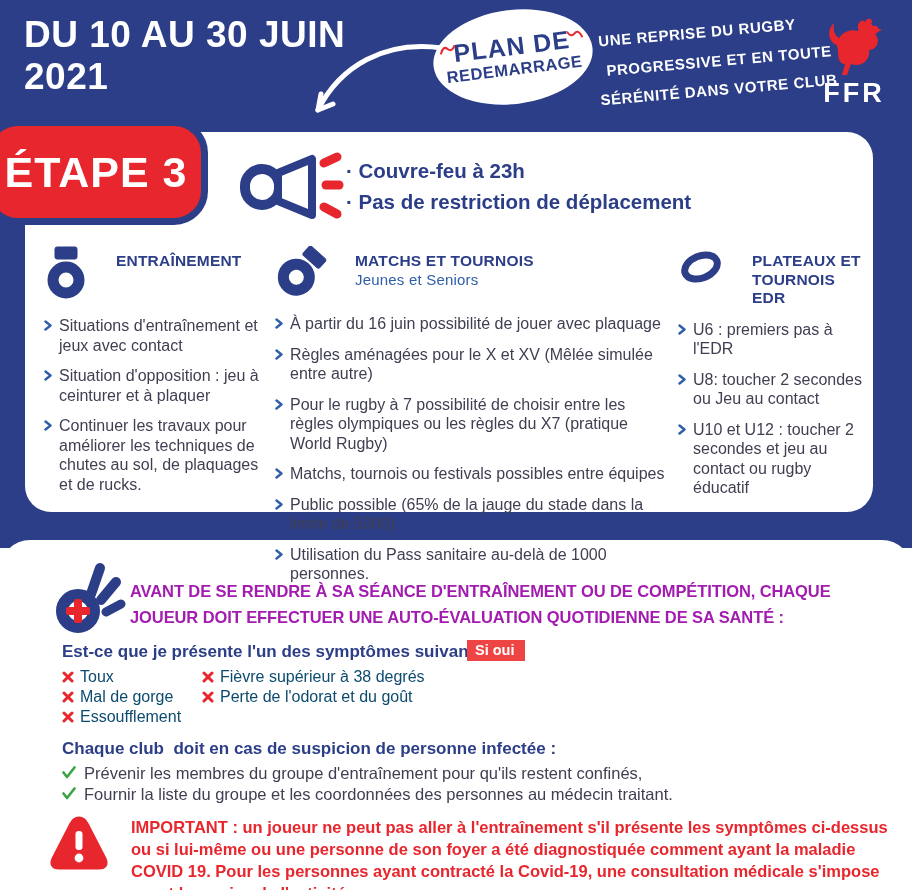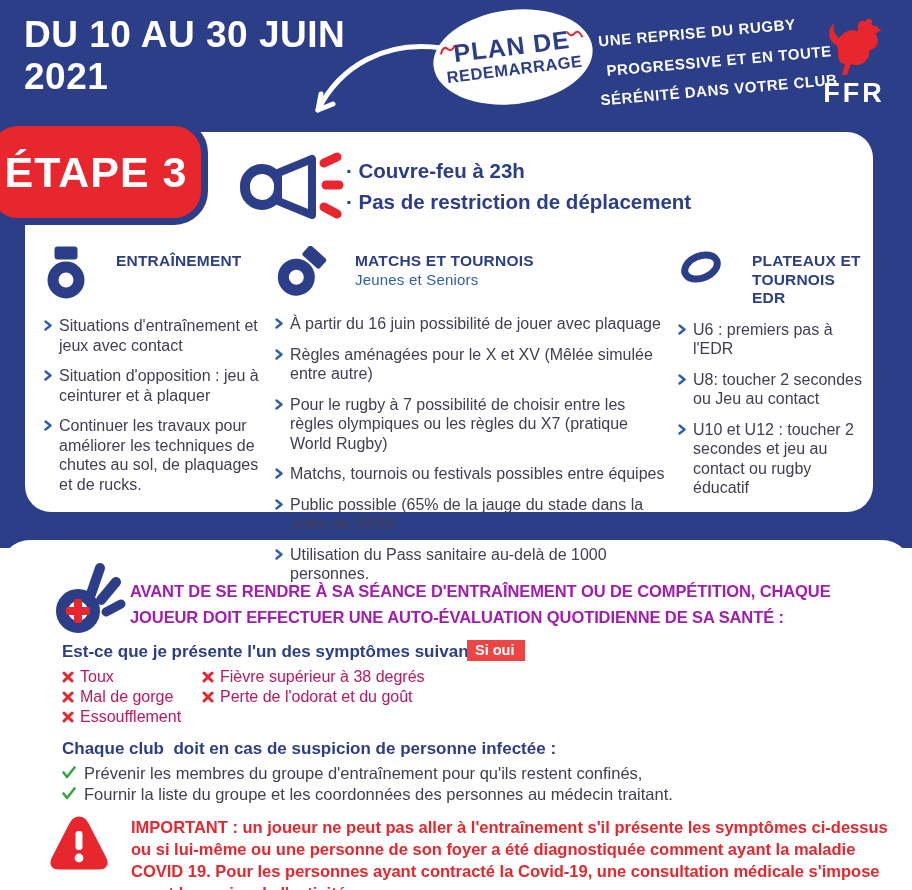--- a/index.html
+++ b/index.html
@@ -46,21 +46,21 @@
   .col-sub { color:#2e5ea8; font-weight:normal; font-size:15px; }
   .item { display:flex; gap:7px; margin-bottom:11px; color:#3f3f52; font-size:16px; line-height:1.22; }
   .item .chev { flex:0 0 auto; margin-top:4px; }
 
   
   .hand-icon { position:absolute; left:48px; top:556px; }
   .health-heading { position:absolute; left:130px; top:579px; width:762px; color:#a21caf; font-weight:bold; font-size:16.5px; line-height:1.55; letter-spacing:-.1px; }
   .symptoms-q { position:absolute; left:62px; top:642px; color:#2b3e87; font-weight:bold; font-size:17px; }
   .sym-col { position:absolute; top:667px; }
   .sym-col.c1 { left:62px; } .sym-col.c2 { left:202px; }
-  .sym-row { display:flex; gap:6px; align-items:flex-start; color:#be185d; font-size:16px; line-height:20px; }
+  .sym-row { display:flex; gap:6px; align-items:flex-start; color:#0c4a6e; font-size:16px; line-height:20px; }
   .sym-row .mark { margin-top:4px; }
 
   .sioui-tab { position:absolute; left:467px; top:640px; background:#ef4444; color:#fff; font-weight:bold; font-size:14.5px; padding:2px 11px 3px 8px; z-index:2; }
   .sioui-box { position:absolute; left:467px; top:660px; width:372px; box-sizing:border-box; border:3px solid #e8262d; padding:5px 8px 6px 8px; z-index:1; background:#fff; }
   .sioui-row { display:flex; gap:7px; align-items:flex-start; color:#e8262d; font-size:15.5px; line-height:1.26; font-weight:500; }
   .red-dot { flex:0 0 auto; width:4px; height:4px; border-radius:50%; background:#e8262d; margin-top:8px; }
 
   .club-h { position:absolute; left:62px; top:739px; color:#2b3e87; font-weight:bold; font-size:17px; white-space:pre; }
   .club-items { position:absolute; left:62px; top:763px; }
   .club-row { display:flex; gap:8px; align-items:flex-start; color:#3f3f52; font-size:16.5px; line-height:21px; }

